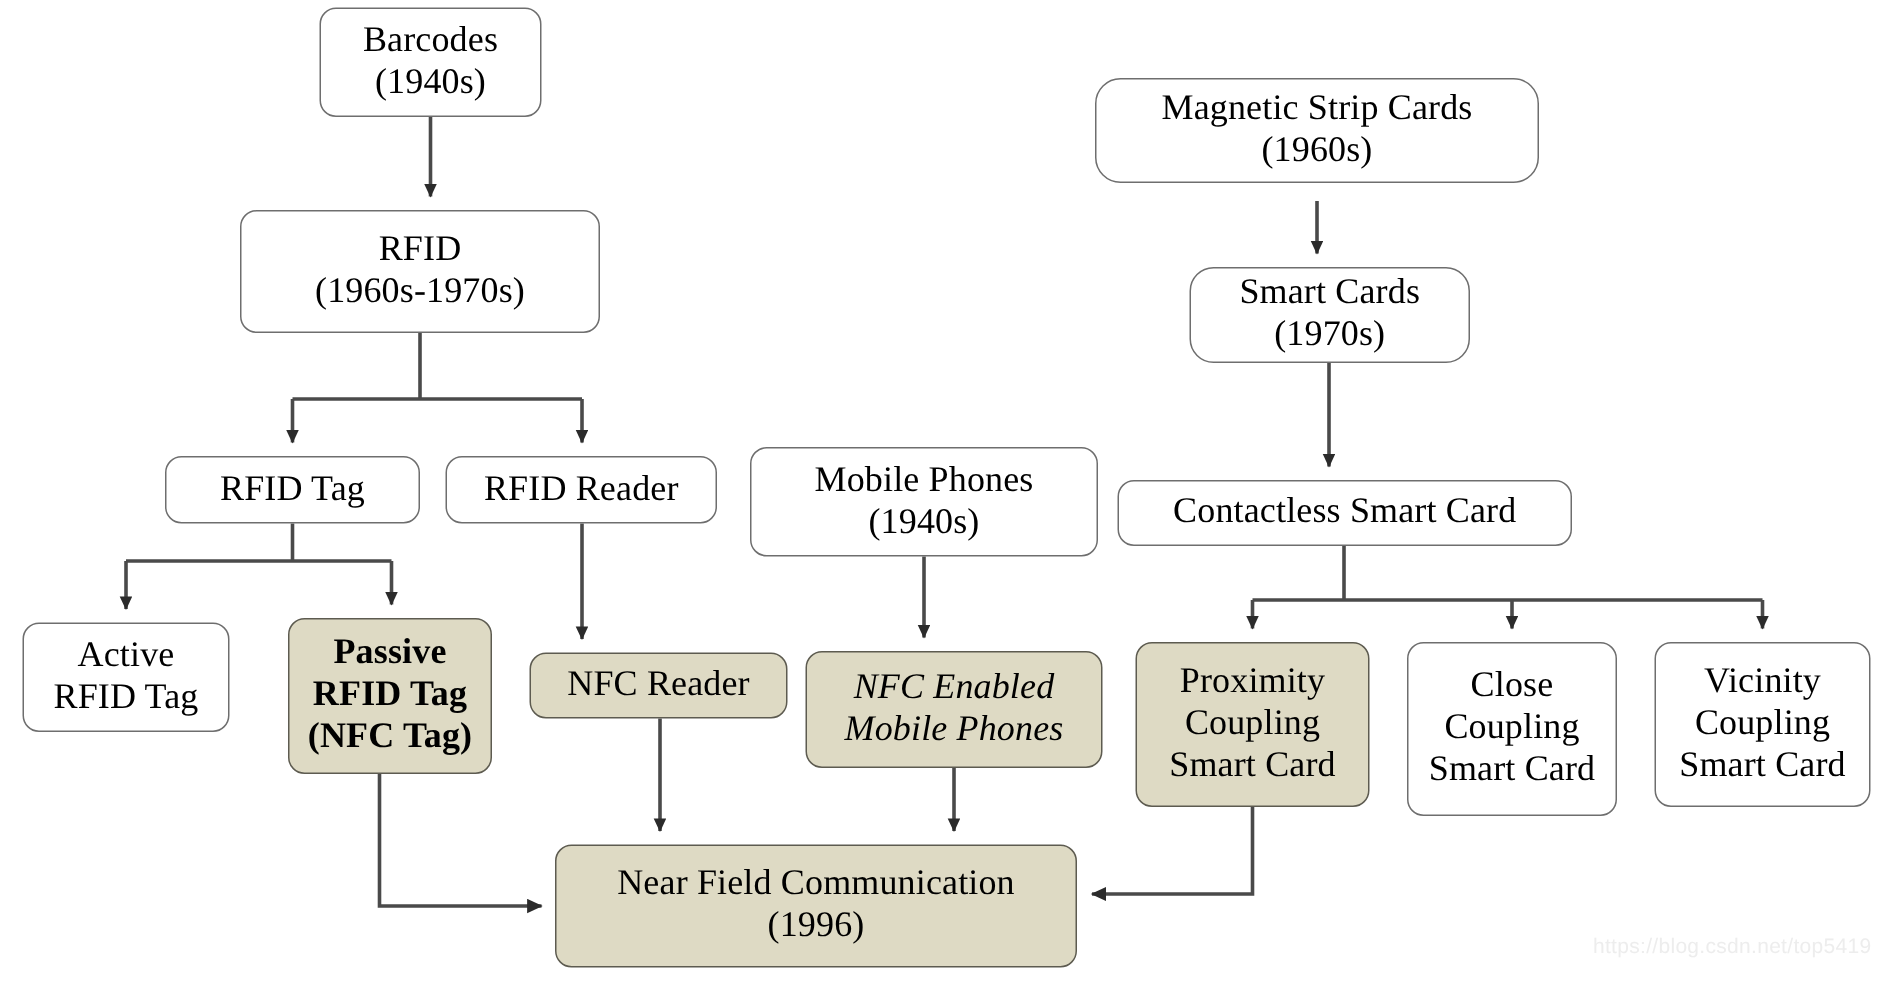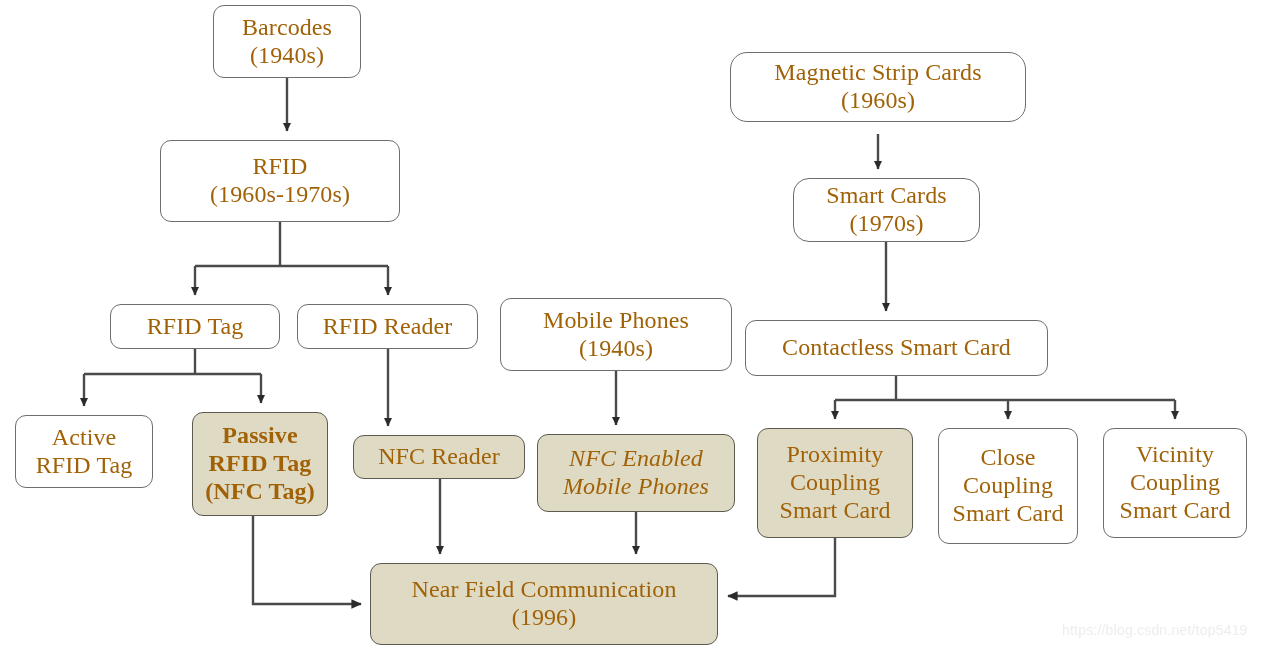--- a/index.html
+++ b/index.html
@@ -26,21 +26,21 @@
     position:absolute;
     z-index:2;
     box-sizing:border-box;
     display:flex;
     align-items:center;
     justify-content:center;
     text-align:center;
     border:1.6px solid #6e6e6e;
     border-radius:11px;
     background:#ffffff;
-    color:#a16207;
+    color:#000000;
     font-size:24px;
     line-height:1.16;
     letter-spacing:.1px;
     padding:2px 6px;
     white-space:pre-line;
   }
   .node.fill{
     background:#dedac4;
     border-color:#5d5b50;
   }
@@ -156,21 +156,21 @@
   <div class="node" style="left:730px;top:52px;width:296px;height:70px;border-radius:17px;">
     <span class="txt">Magnetic Strip Cards
 (1960s)</span>
   </div>
 
   <div class="node" style="left:793px;top:178px;width:187px;height:64px;border-radius:16px;">
     <span class="txt">Smart Cards
 (1970s)</span>
   </div>
 
-  <div class="node" style="left:745px;top:320px;width:303px;height:56px;">
+  <div class="node" style="left:745px;top:320px;width:303px;height:44px;">
     <span class="txt">Contactless Smart Card</span>
   </div>
 
   <div class="node fill" style="left:757px;top:428px;width:156px;height:110px;">
     <span class="txt">Proximity
 Coupling
 Smart Card</span>
   </div>
 
   <div class="node" style="left:938px;top:428px;width:140px;height:116px;">

